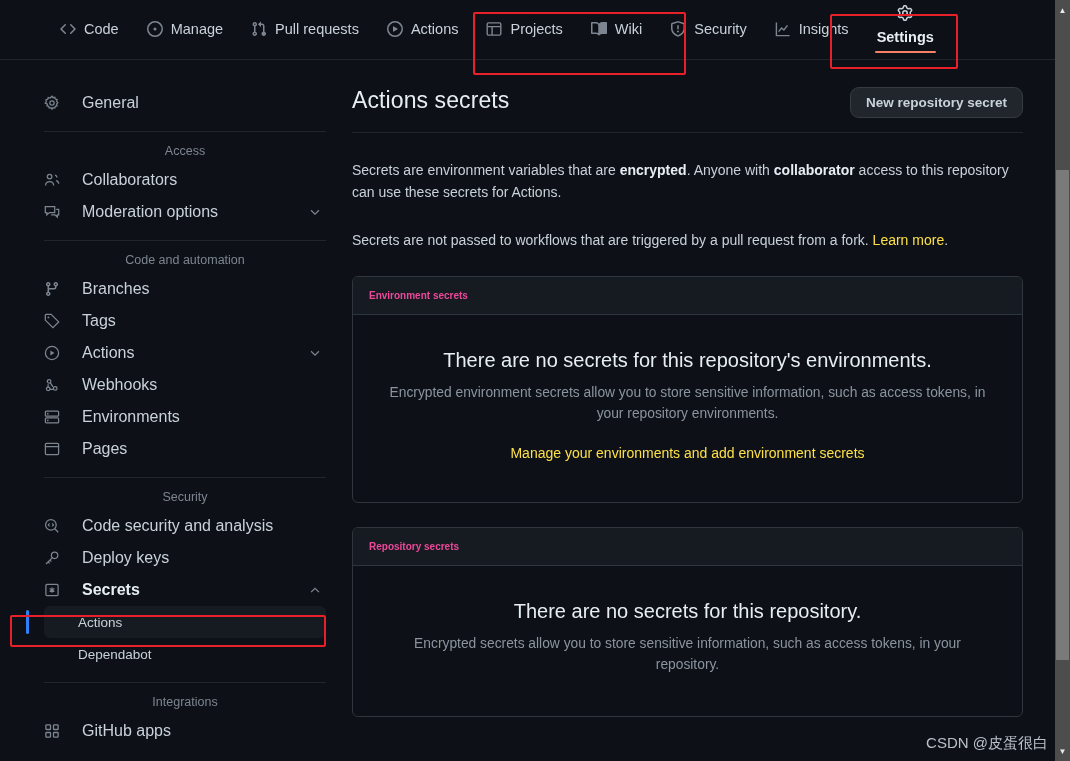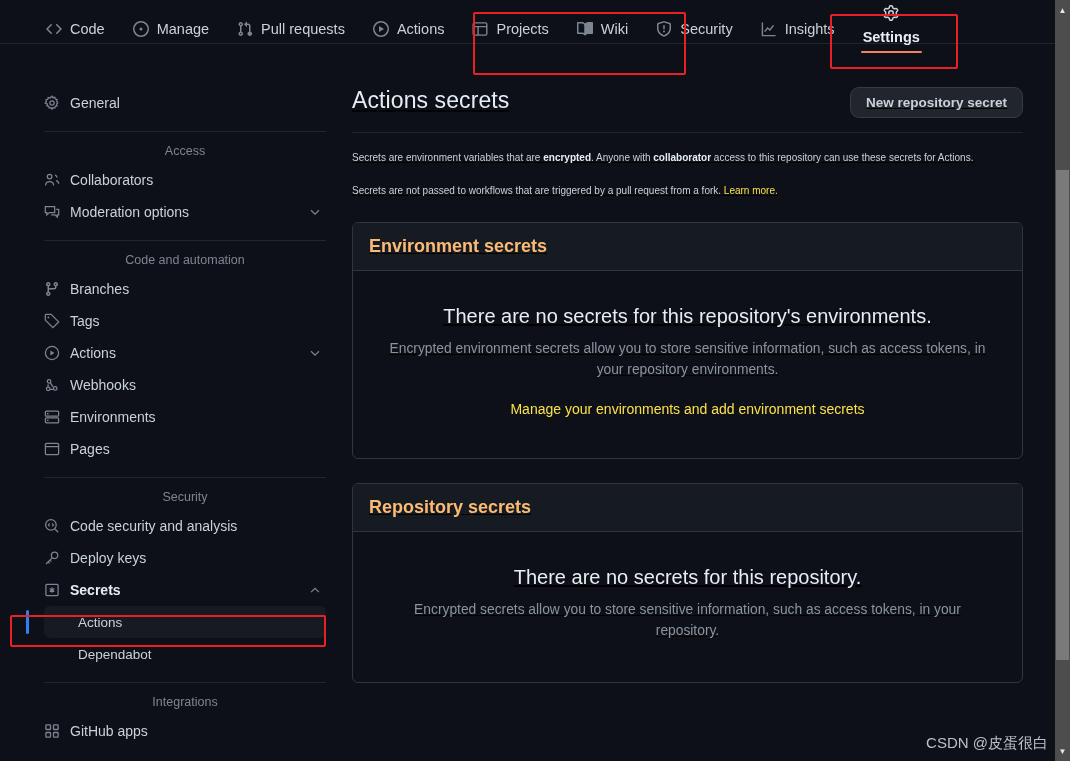--- a/index.html
+++ b/index.html
@@ -6,24 +6,24 @@
   html, body {
     width: 1070px; height: 761px;
     background: #0d1117;
     font-family: "Liberation Sans", sans-serif;
     overflow: hidden;
   }
   #app { position: relative; width: 1070px; height: 761px; background: #0d1117; }
 
   
   .repo-nav {
-    position: absolute; left: 0; top: 0; width: 1055px; height: 44px;
+    position: absolute; left: 0; top: 0; width: 1055px; height: 60px;
     background: #0d1117;
     border-bottom: 1px solid #21262d;
-    display: flex; align-items: flex-start; padding-left: 32px;
+    display: flex; align-items: flex-start; padding-left: 46px;
   }
   .nav-item {
     display: flex; align-items: center; gap: 8px;
     height: 48px; padding: 0 14px; margin-top: 5px;
     font-size: 14.5px; color: #c9d1d9; white-space: nowrap;
     position: relative; cursor: pointer;
   }
   .nav-item .ico { display: flex; align-items: center; color: #7d8590; flex: 0 0 auto; }
   .nav-item.selected { color: #e6edf3; font-weight: bold; flex-direction: column; }
   .nav-item.selected .ico { color: #c9d1d9; }
@@ -36,21 +36,21 @@
     border: 2px solid #e8202a; border-radius: 2px; pointer-events: none;
   }
 
   
   .sidebar {
     position: absolute; left: 0; top: 61px; width: 348px; bottom: 0;
     background: #0d1117; padding: 26px 22px 0 44px;
   }
   .side-row {
     display: flex; align-items: center; height: 32px;
-    color: #c9d1d9; font-size: 14px; gap: 10px;
+    color: #c9d1d9; font-size: 16px; gap: 22px;
     border-radius: 6px; cursor: pointer; position: relative;
   }
   .side-row .ico { width: 16px; display: flex; justify-content: center; color: #7d8590; flex: 0 0 16px; }
   .side-row .lbl { flex: 1 1 auto; }
   .side-row .chev { color: #7d8590; display: flex; align-items: center; padding-right: 4px; }
   .side-row.bold .lbl { font-weight: bold; color: #e6edf3; }
   .side-divider { height: 1px; background: #21262d; margin: 12px 0 12px 0; }
   .side-section {
     font-size: 12.5px; color: #7d8590; margin: 4px 0 6px 0; font-weight: normal; text-align: center;
   }
@@ -68,49 +68,48 @@
   }
   .secrets-highlight {
     position: absolute; left: 10px; top: 615px; width: 316px; height: 32px;
     border: 2px solid #e8202a; border-radius: 2px; pointer-events: none;
   }
 
   
   .main {
     position: absolute; left: 348px; top: 61px; right: 15px; bottom: 0;
     padding: 26px 32px 12px 4px;
-    text-decoration: underline;
   }
   .main-head { display: flex; align-items: flex-start; justify-content: space-between; }
   .page-title { font-size: 23px; font-weight: normal; color: #e6edf3; letter-spacing: .1px; }
   .btn-new {
     background: #21262d; border: 1px solid #363b42; color: #c9d1d9;
     font-size: 13.5px; font-weight: bold; padding: 7px 15px; border-radius: 9px;
     cursor: pointer; font-family: "Liberation Sans", sans-serif; margin-left: 12px;
   }
   .btn-highlight {
     position: absolute; left: 473px; top: 12px; width: 213px; height: 63px;
     border: 2px solid #e8202a; border-radius: 2px; pointer-events: none;
   }
   .title-rule { height: 1px; background: #21262d; margin: 14px 0 0 0; }
 
   .para {
-    color: #c9d1d9; font-size: 10px; line-height: 1.55;
-    margin-top: 17px; max-width: 660px;
+    color: #c9d1d9; font-size: 14px; line-height: 1.55;
+    margin-top: 27px; max-width: 660px;
   }
   .para b { font-weight: bold; color: #e6edf3; }
   .lnk { color: #fde047; text-decoration: none; cursor: pointer; }
 
   .panel {
     border: 1px solid #30363d; border-radius: 6px;
     margin-top: 24px; overflow: hidden; background: #0d1117;
   }
   .panel-head {
     background: #161b22; border-bottom: 1px solid #30363d;
-    padding: 13px 16px; font-size: 18px; font-weight: bold; color: #fdba74;
+    padding: 13px 16px; font-size: 10px; font-weight: bold; color: #ec4899;
   }
   .panel-body { padding: 34px 20px 40px 20px; text-align: center; }
   .blank-title { font-size: 20px; color: #e6edf3; font-weight: normal; }
   .blank-desc {
     font-size: 13.8px; color: #8b949e; line-height: 1.55;
     margin: 10px auto 0 auto; max-width: 600px;
   }
   .blank-link { display: inline-block; margin-top: 20px; font-size: 14px; }
 
   

